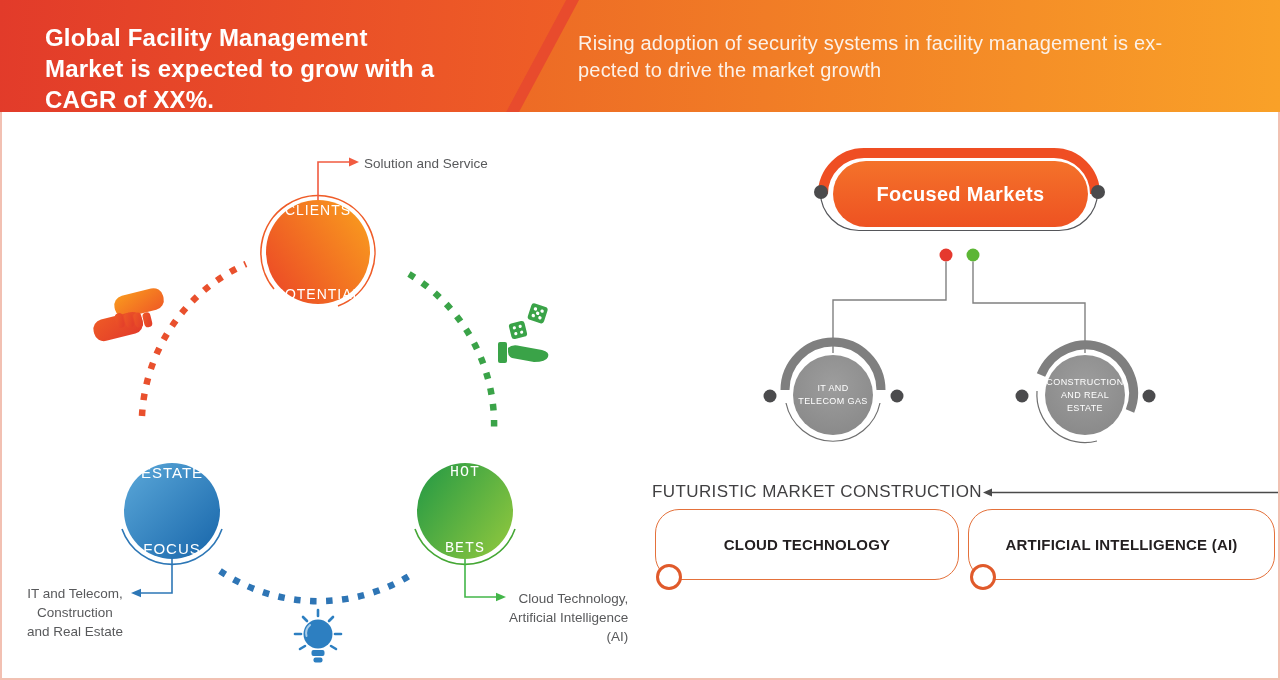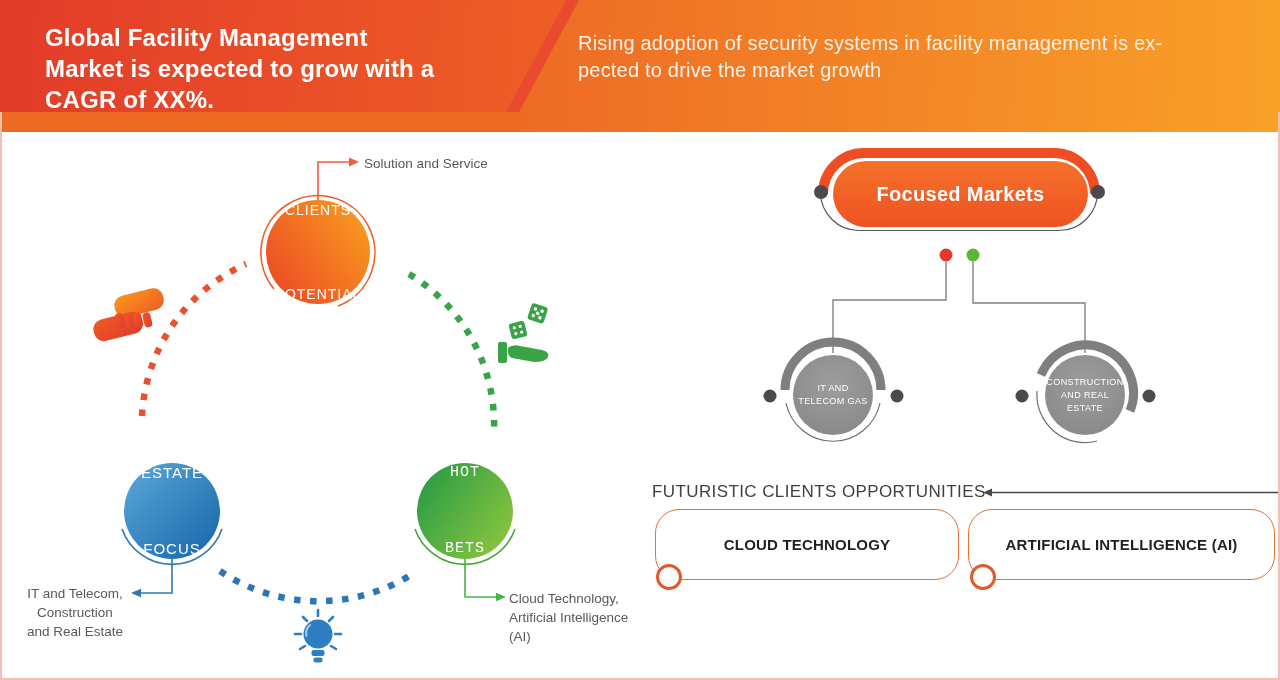--- a/index.html
+++ b/index.html
@@ -1,41 +1,41 @@
 <!DOCTYPE html>
 <html><head>
 <meta charset="utf-8">
 <style>
   html,body{margin:0;padding:0;background:#fff;}
   .stage{position:relative;width:1280px;height:680px;background:#fff;overflow:hidden;
          font-family:"Liberation Sans",sans-serif;}
   .abs{position:absolute;}
 
   
-  .banner{left:0;top:0;width:1280px;height:132px;}
+  .banner{left:0;top:0;width:1280px;height:112px;}
   .banner-right{position:absolute;inset:0;background:linear-gradient(92deg,#ed6a25 40%,#f9a128 100%);}
   .banner-left{position:absolute;inset:0;
     background:linear-gradient(94deg,#e23b2a 0%,#ef5f26 45%,#f9a11f 100%);
     clip-path:polygon(0 0,566px 0,506px 112px,0 112px);}
   .banner-stripe{position:absolute;inset:0;background:#e84b2d;
     clip-path:polygon(566px 0,579px 0,519px 112px,506px 112px);}
   .banner-title{left:45px;top:22px;color:#ffffff;font-size:24px;font-weight:700;line-height:31px;letter-spacing:.2px;}
   .banner-sub{left:578px;top:30px;color:#fcf1e8;font-size:20px;line-height:27px;letter-spacing:.2px;}
 
   
   .node{border-radius:50%;color:#fff;display:flex;flex-direction:column;align-items:center;
         justify-content:space-between;text-align:center;letter-spacing:1px;font-size:14px;line-height:20px;}
   #node-cp{left:266px;top:200px;width:104px;height:104px;
     background:linear-gradient(55deg,#ec4a26 8%,#f99d1e 95%);}
   #node-cf{left:124px;top:463px;width:96px;height:96px;font-size:15px;
     background:linear-gradient(135deg,#58a5d7 5%,#1c6aad 92%);}
   #node-hb{left:417px;top:463px;width:96px;height:96px;font-size:15px;
     background:linear-gradient(125deg,#2f9e44 12%,#8fc73e 95%);font-family:Liberation Mono, monospace;}
 
-  .callout{color:#58595b;font-size:13.5px;line-height:19px;}
+  .callout{color:#58595b;font-size:13.5px;line-height:19px;text-align:right;}
   #callout-cp{left:364px;top:154px;}
   #callout-cf{left:14px;top:584px;width:122px;text-align:center;}
   #callout-hb{left:509px;top:589px;}
 
   
   .pill{left:833px;top:161px;width:255px;height:66px;border-radius:33px;
     background:linear-gradient(180deg,#f4722a,#ee5222);color:#fff;font-size:20px;font-weight:700;
     display:flex;align-items:center;justify-content:center;letter-spacing:.3px;}
   .gnode{border-radius:50%;width:80px;height:80px;color:#fff;text-align:center;
     background:radial-gradient(circle at 50% 38%,#9d9d9d,#858585);
@@ -223,21 +223,21 @@
 
   <div class="abs gnode" id="gnode-1">
     <span>IT AND</span>
     <span>TELECOM GAS</span>
   </div>
   <div class="abs gnode" id="gnode-2">
     <span>CONSTRUCTION</span>
     <span>AND REAL ESTATE</span>
   </div>
 
-  <div class="abs opp-heading">FUTURISTIC CLIENTS OPPORTUNITIES</div>
+  <div class="abs opp-heading">FUTURISTIC MARKET CONSTRUCTION</div>
 
   <div class="abs opp-box" id="opp-box-1">
     <span>CLOUD TECHNOLOGY</span>
   </div>
   <div class="abs opp-box" id="opp-box-2">
     <span>ARTIFICIAL INTELLIGENCE (AI)</span>
   </div>
   <div class="abs ring" id="ring-1"></div>
   <div class="abs ring" id="ring-2"></div>
 

